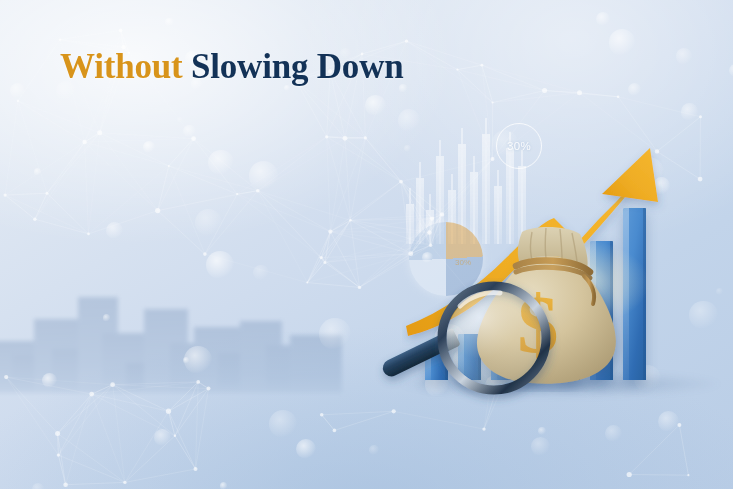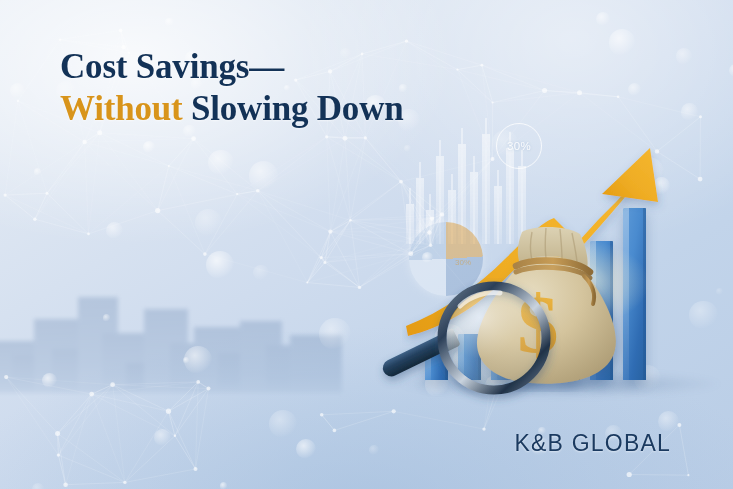--- a/index.html
+++ b/index.html
@@ -695,19 +695,17 @@
       <rect x="6" y="86" width="72" height="17" rx="8.5" transform="rotate(-26 6 86)" fill="url(#gHandle)"></rect>
       <rect x="64" y="57" width="16" height="19" rx="3" transform="rotate(-26 64 57)" fill="url(#gFerrule)"></rect>
     </g>
 
     <circle cx="120" cy="60" r="52" fill="none" stroke="url(#gRim)" stroke-width="9" filter="url(#mgShadow)"></circle>
     <circle cx="120" cy="60" r="47" fill="url(#gLens)"></circle>
     <path d="M86,28 C96,18 112,13 126,15" stroke="rgba(255,255,255,0.65)" stroke-width="5" fill="none" stroke-linecap="round"></path>
   </svg>
 
   <div class="headline">
-    <span class="ln navy">Cost Savings—</span>
     <span class="ln"><span class="gold">Without </span><span class="navy">Slowing Down</span></span>
   </div>
 
-  <div class="logo">K&amp;B GLOBAL</div>
 
 </div>
 
 </body></html>

